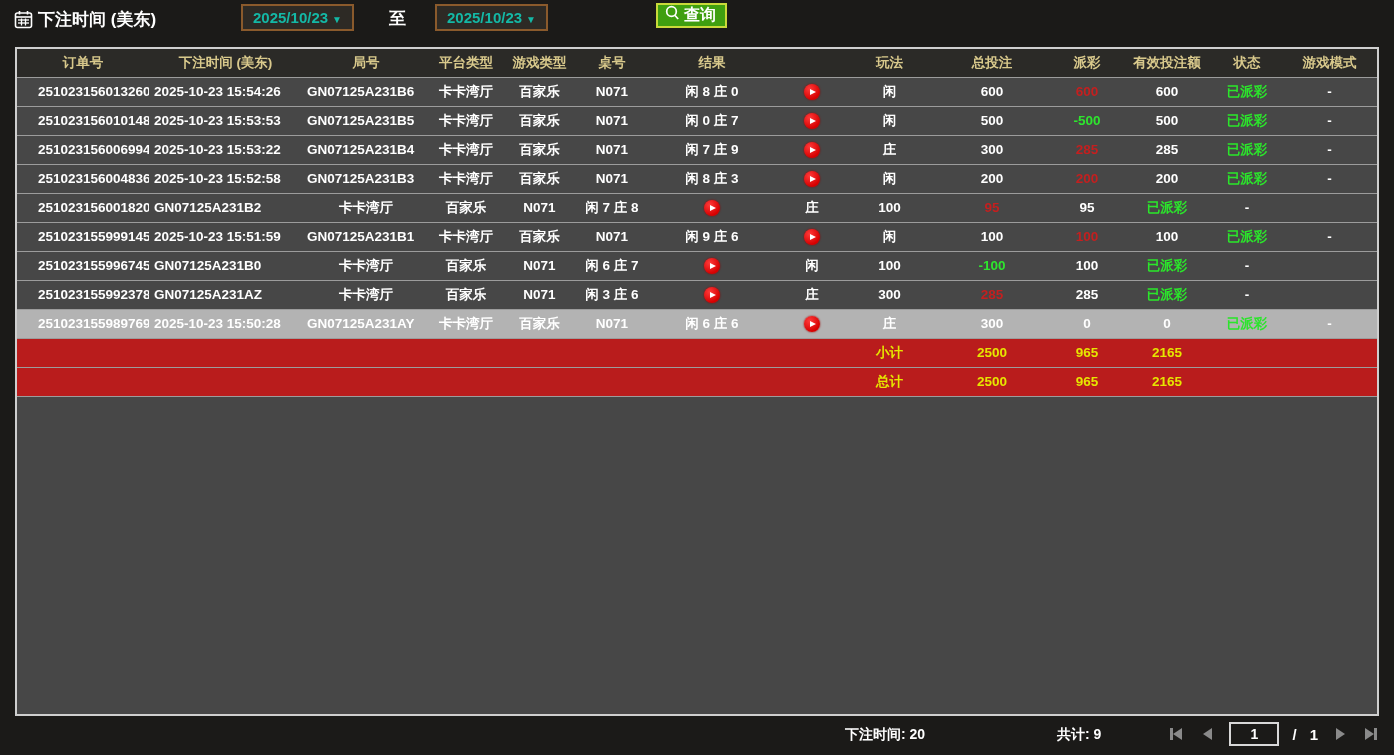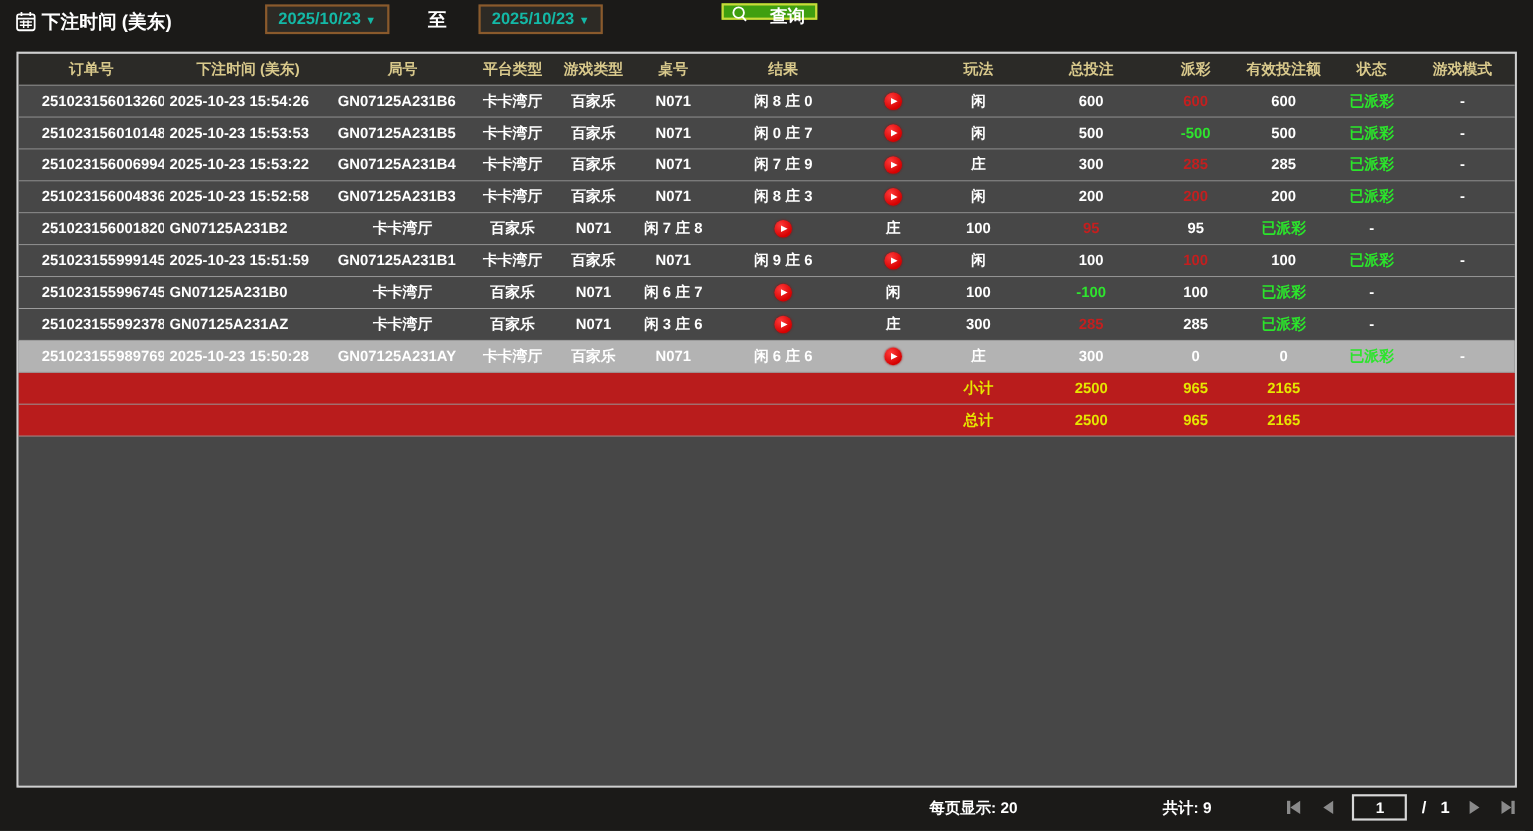--- a/index.html
+++ b/index.html
@@ -11,23 +11,23 @@
   .title { position:absolute; left:14px; top:8px; color:#fff; font-size:17px; font-weight:700;
     display:flex; align-items:center; gap:5px; }
   .cal-icon svg { display:block; }
   .date-box { position:absolute; top:4px; width:113px; height:27px; background:#2d2a25;
     border:2px solid #8a5a2c; color:#14b8a6; font-size:15px; font-weight:700; text-align:center;
     line-height:23px; cursor:pointer; }
   .date-box .arrow { font-size:10px; margin-left:4px; }
   .date-from { left:241px; }
   .date-to-box { left:435px; }
   .to-label { position:absolute; left:389px; top:7px; color:#fff; font-size:17px; font-weight:700; }
-  .query-btn { position:absolute; left:656px; top:3px; height:15px; padding:0 9px 0 6px;
+  .query-btn { position:absolute; left:656px; top:3px; height:25px; padding:0 9px 0 6px;
     background:#3f9f10; border:2px solid #c9da3a; color:#fff; font-size:16px; font-weight:700;
-    display:flex; gap:19px; cursor:pointer; }
+    display:flex; gap:3px; cursor:pointer; }
 
   
   .table-wrap { position:absolute; left:15px; top:47px; width:1364px; height:669px;
     border:2px solid #cfcfcf; background:#474747; display:flex; flex-direction:column; }
   .grid-row { display:grid; flex:0 0 29px; height:29px;
     grid-template-columns:132px 153px 128px 72px 75px 70px 130px 70px 85px 120px 70px 90px 70px 1fr; }
   .cell { font-size:13.5px; font-weight:700; color:#fff; text-align:center; line-height:28px;
     overflow:hidden; white-space:nowrap; }
   .head { background:#2b2a27; border-bottom:1px solid #9c9c9c; }
   .head .cell { color:#d9c98c; }
@@ -316,21 +316,21 @@
     <div class="cell">2165</div>
     <div class="cell"></div>
       <div class="cell"></div>
   </div>
 
   <div class="filler"></div>
 </div>
 
 <div class="footer">
   <div class="perpage">
-    <span>每页显示:</span>
+    <span>下注时间:</span>
     <span>20</span>
   </div>
   <div class="grand-total">
     <span>共计:</span>
     <span>9</span>
   </div>
   <div class="pager">
     <span class="pg-btn">
         <span class="bar"></span>
         <span class="tri-l"></span>

